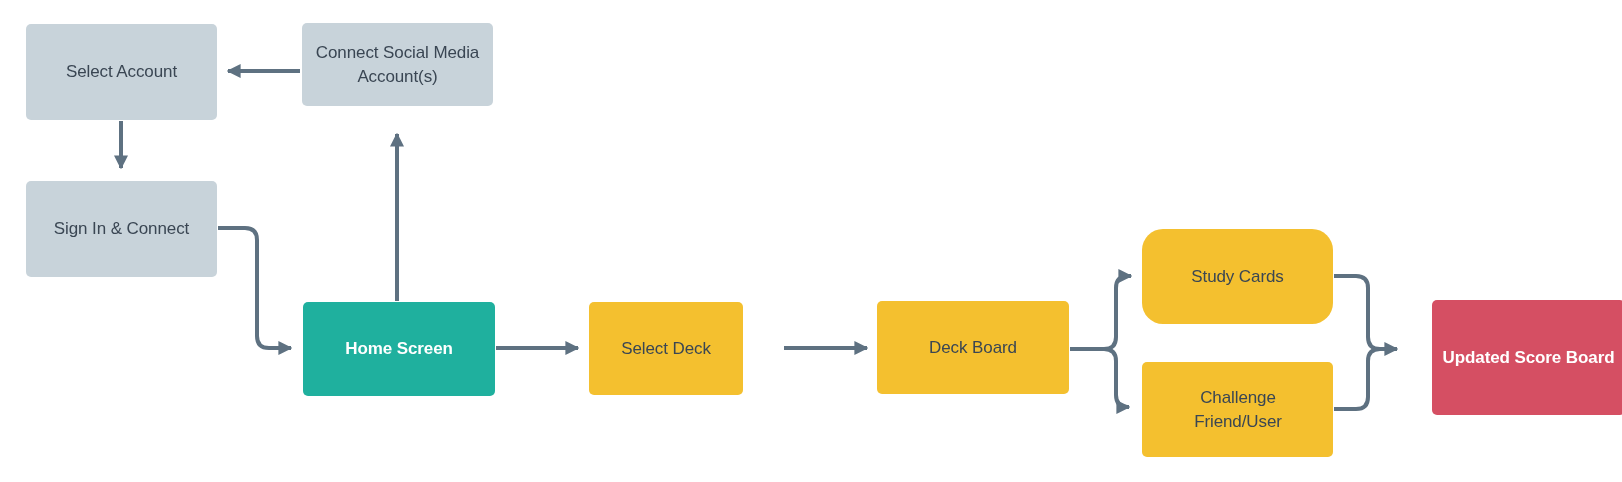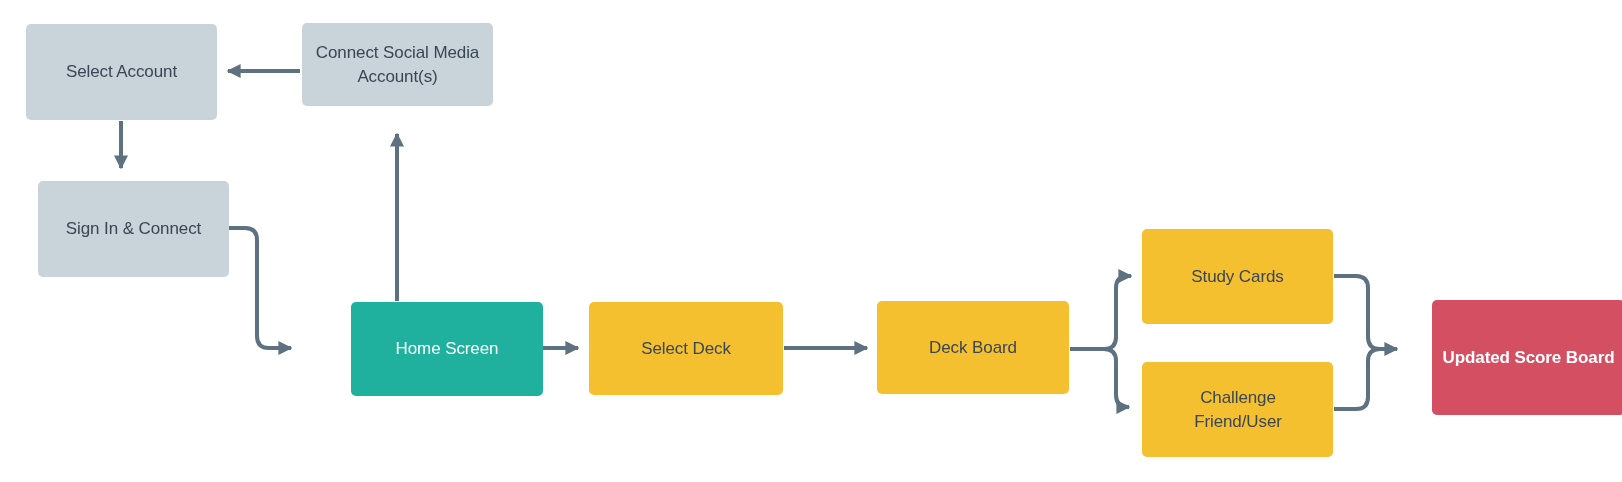--- a/index.html
+++ b/index.html
@@ -34,31 +34,31 @@
     font-size: 17px;
     line-height: 24px;
     font-weight: 500;
     letter-spacing: -0.1px;
     color: #3A4653;
     white-space: pre-line;
     padding: 4px 10px;
   }
   .node--muted   { background: #C8D3DA; }
   .node--action  { background: #F4C02F; }
-  .node--primary { background: #1FB09E; color: #FFFFFF; font-weight: 400; margin-left: 48px; }
+  .node--primary { background: #1FB09E; color: #FFFFFF; font-weight: 700; }
   .node--danger  { background: #D54F63; color: #FFFFFF; font-weight: 700; }
 
   
   #n-select-account { left: 26px;   top: 24px;  width: 191px; height: 96px; }
   #n-connect-social { left: 302px;  top: 23px;  width: 191px; height: 83px; }
-  #n-sign-in        { left: 38px;   top: 181px; width: 191px; height: 96px; }
+  #n-sign-in        { left: 26px;   top: 181px; width: 191px; height: 96px; }
   #n-home-screen    { left: 303px;  top: 302px; width: 192px; height: 94px; }
-  #n-select-deck    { left: 589px;  top: 302px; width: 194px; height: 93px; }
+  #n-select-deck    { left: 589px;  top: 302px; width: 154px; height: 93px; }
   #n-score-board    { left: 877px;  top: 301px; width: 192px; height: 93px; }
-  #n-study-cards    { left: 1142px; top: 229px; width: 191px; height: 95px; }
+  #n-study-cards    { left: 1142px; top: 229px; width: 191px; height: 95px; border-radius: 21px; }
   #n-challenge      { left: 1142px; top: 362px; width: 191px; height: 95px; padding-left: 11px; }
   #n-updated-score  { left: 1405px; top: 300px; width: 193px; height: 115px; margin-left: 27px; }
 </style>
 </head>
 <body>
 
 <div class="canvas">
 
   <svg class="edges" viewBox="0 0 1622 482" xmlns="http://www.w3.org/2000/svg">
     <defs>

